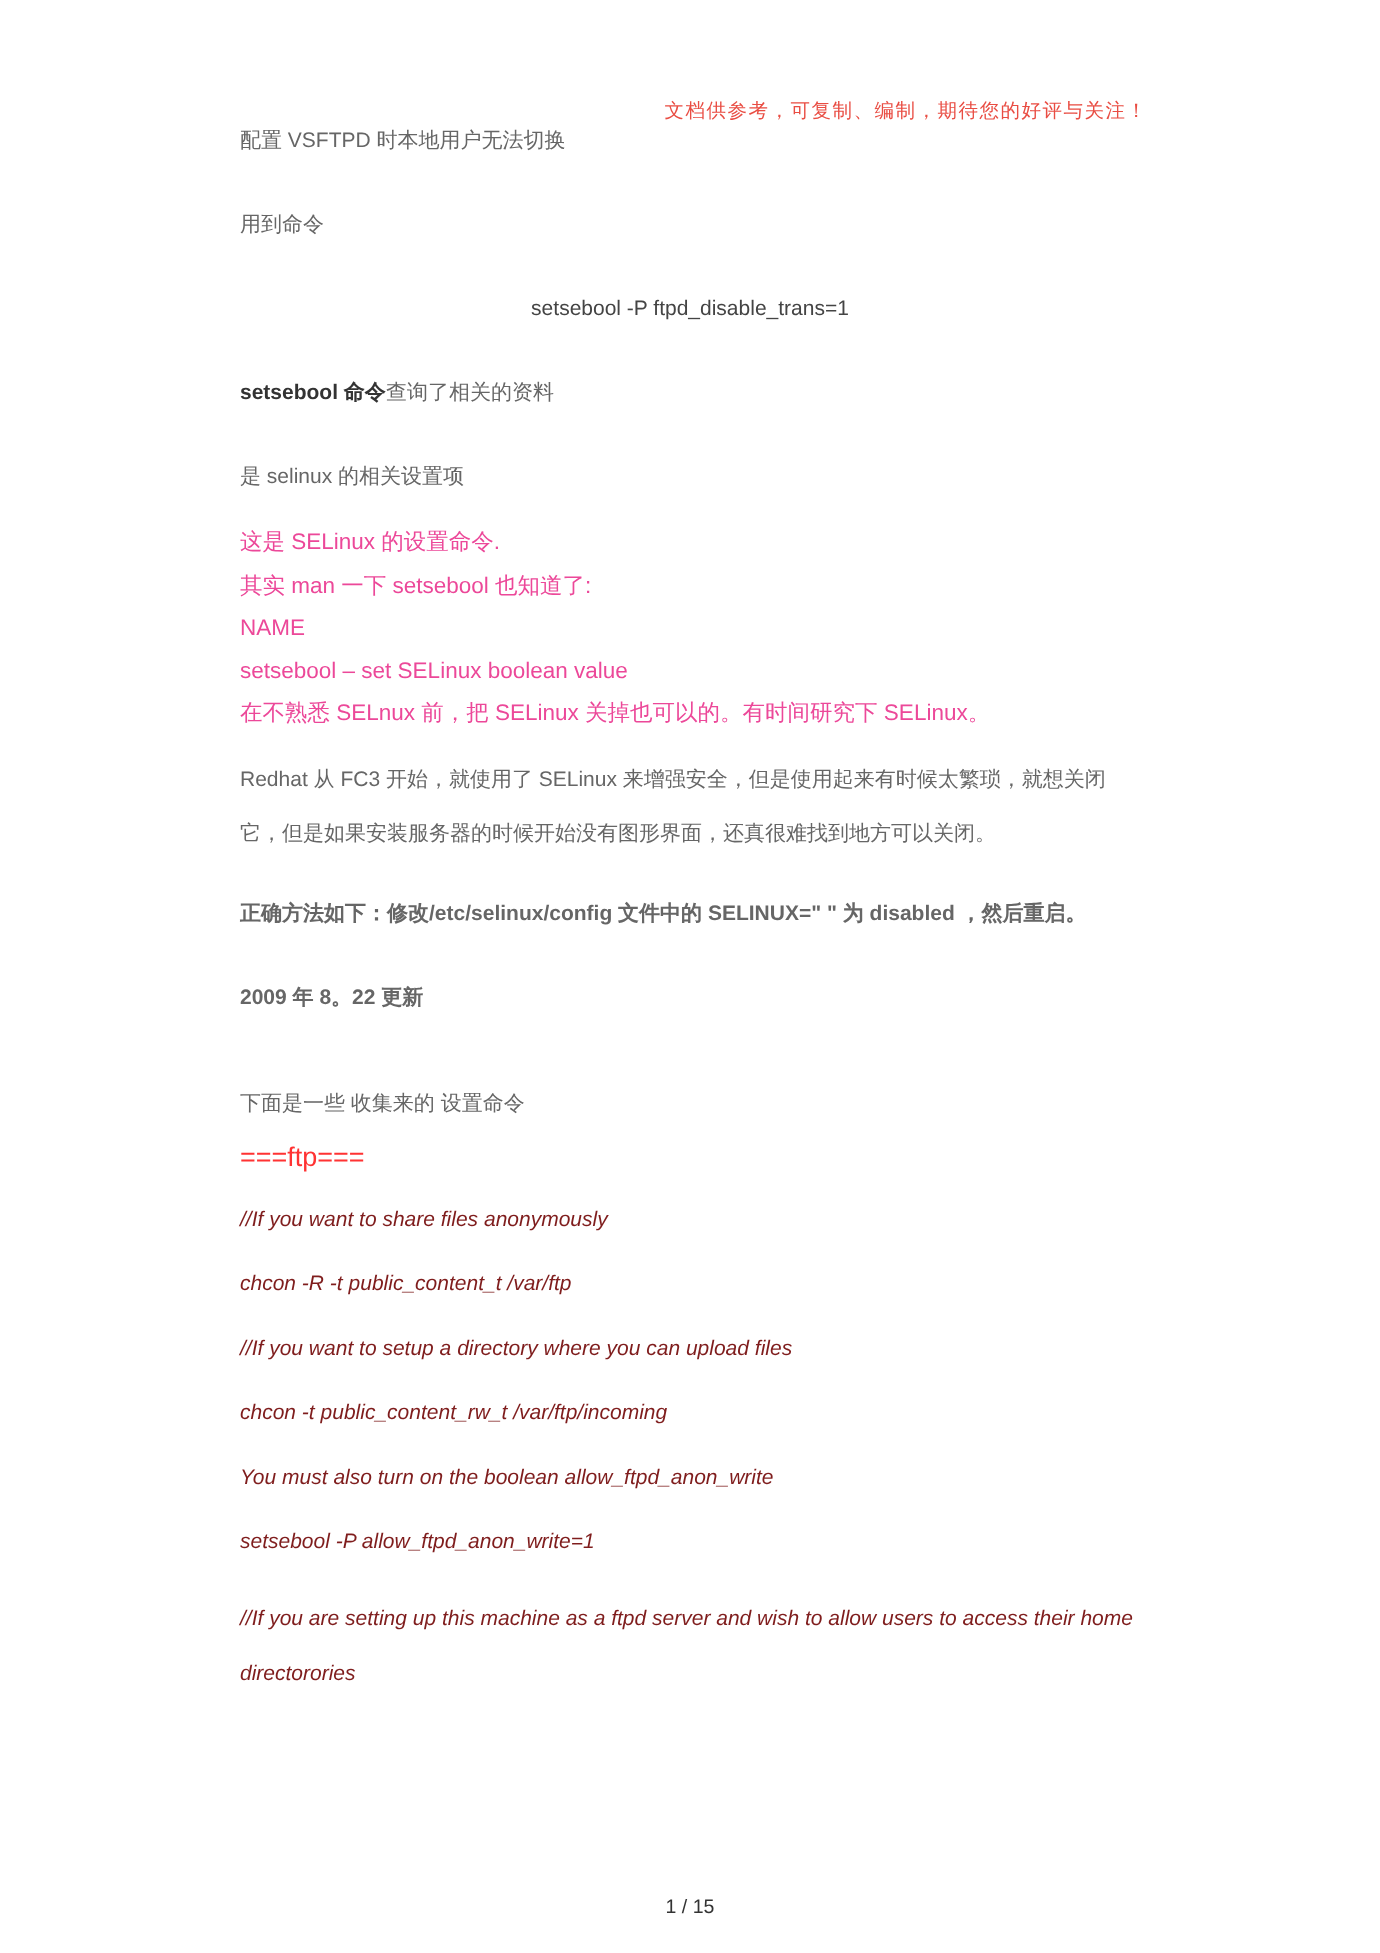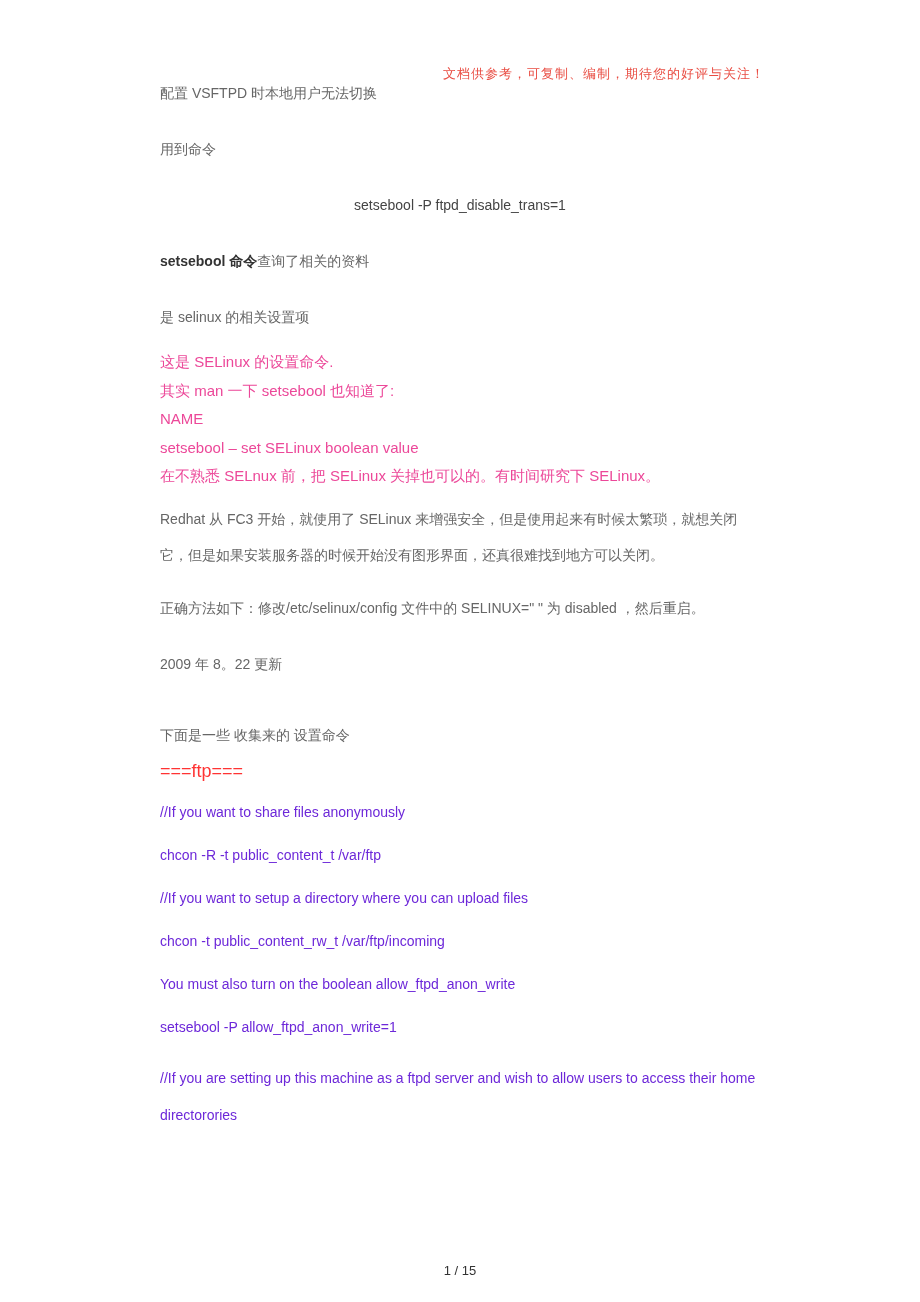--- a/index.html
+++ b/index.html
@@ -29,33 +29,34 @@
   .dark { color: #333333; }
   .darkish { color: #444444; text-align: center; }
   .bold { font-weight: bold; }
   .gray-block {
     color: #ec4899;
     font-size: 15px;
     line-height: 1.9;
   }
   .gray-block .line-g { margin: 0; }
   .para { font-size: 14px; color: #666666; line-height: 2.6; }
-  .para2 { font-size: 14px; color: #666666; line-height: 1.5; margin-bottom: 35px; }
+  .para2 { font-size: 14px; color: #666666; line-height: 1.5; margin-bottom: 35px; font-weight: bold; }
   .red-heading {
     color: #ff3333;
     font-size: 18px;
     font-weight: normal;
     margin-bottom: 20px;
     margin-top: 10px;
   }
   .cmd-block .cmd-line {
     font-size: 14px;
-    color: #6d28d9;
+    color: #7f1d1d;
     margin-bottom: 22px;
     line-height: 1.5;
+    font-style: italic;
   }
   .footer {
     position: absolute;
     bottom: 24px;
     left: 0; right: 0;
     text-align: center;
     font-size: 13px;
     color: #333333;
   }
   .sp-25 { height: 25px; }

